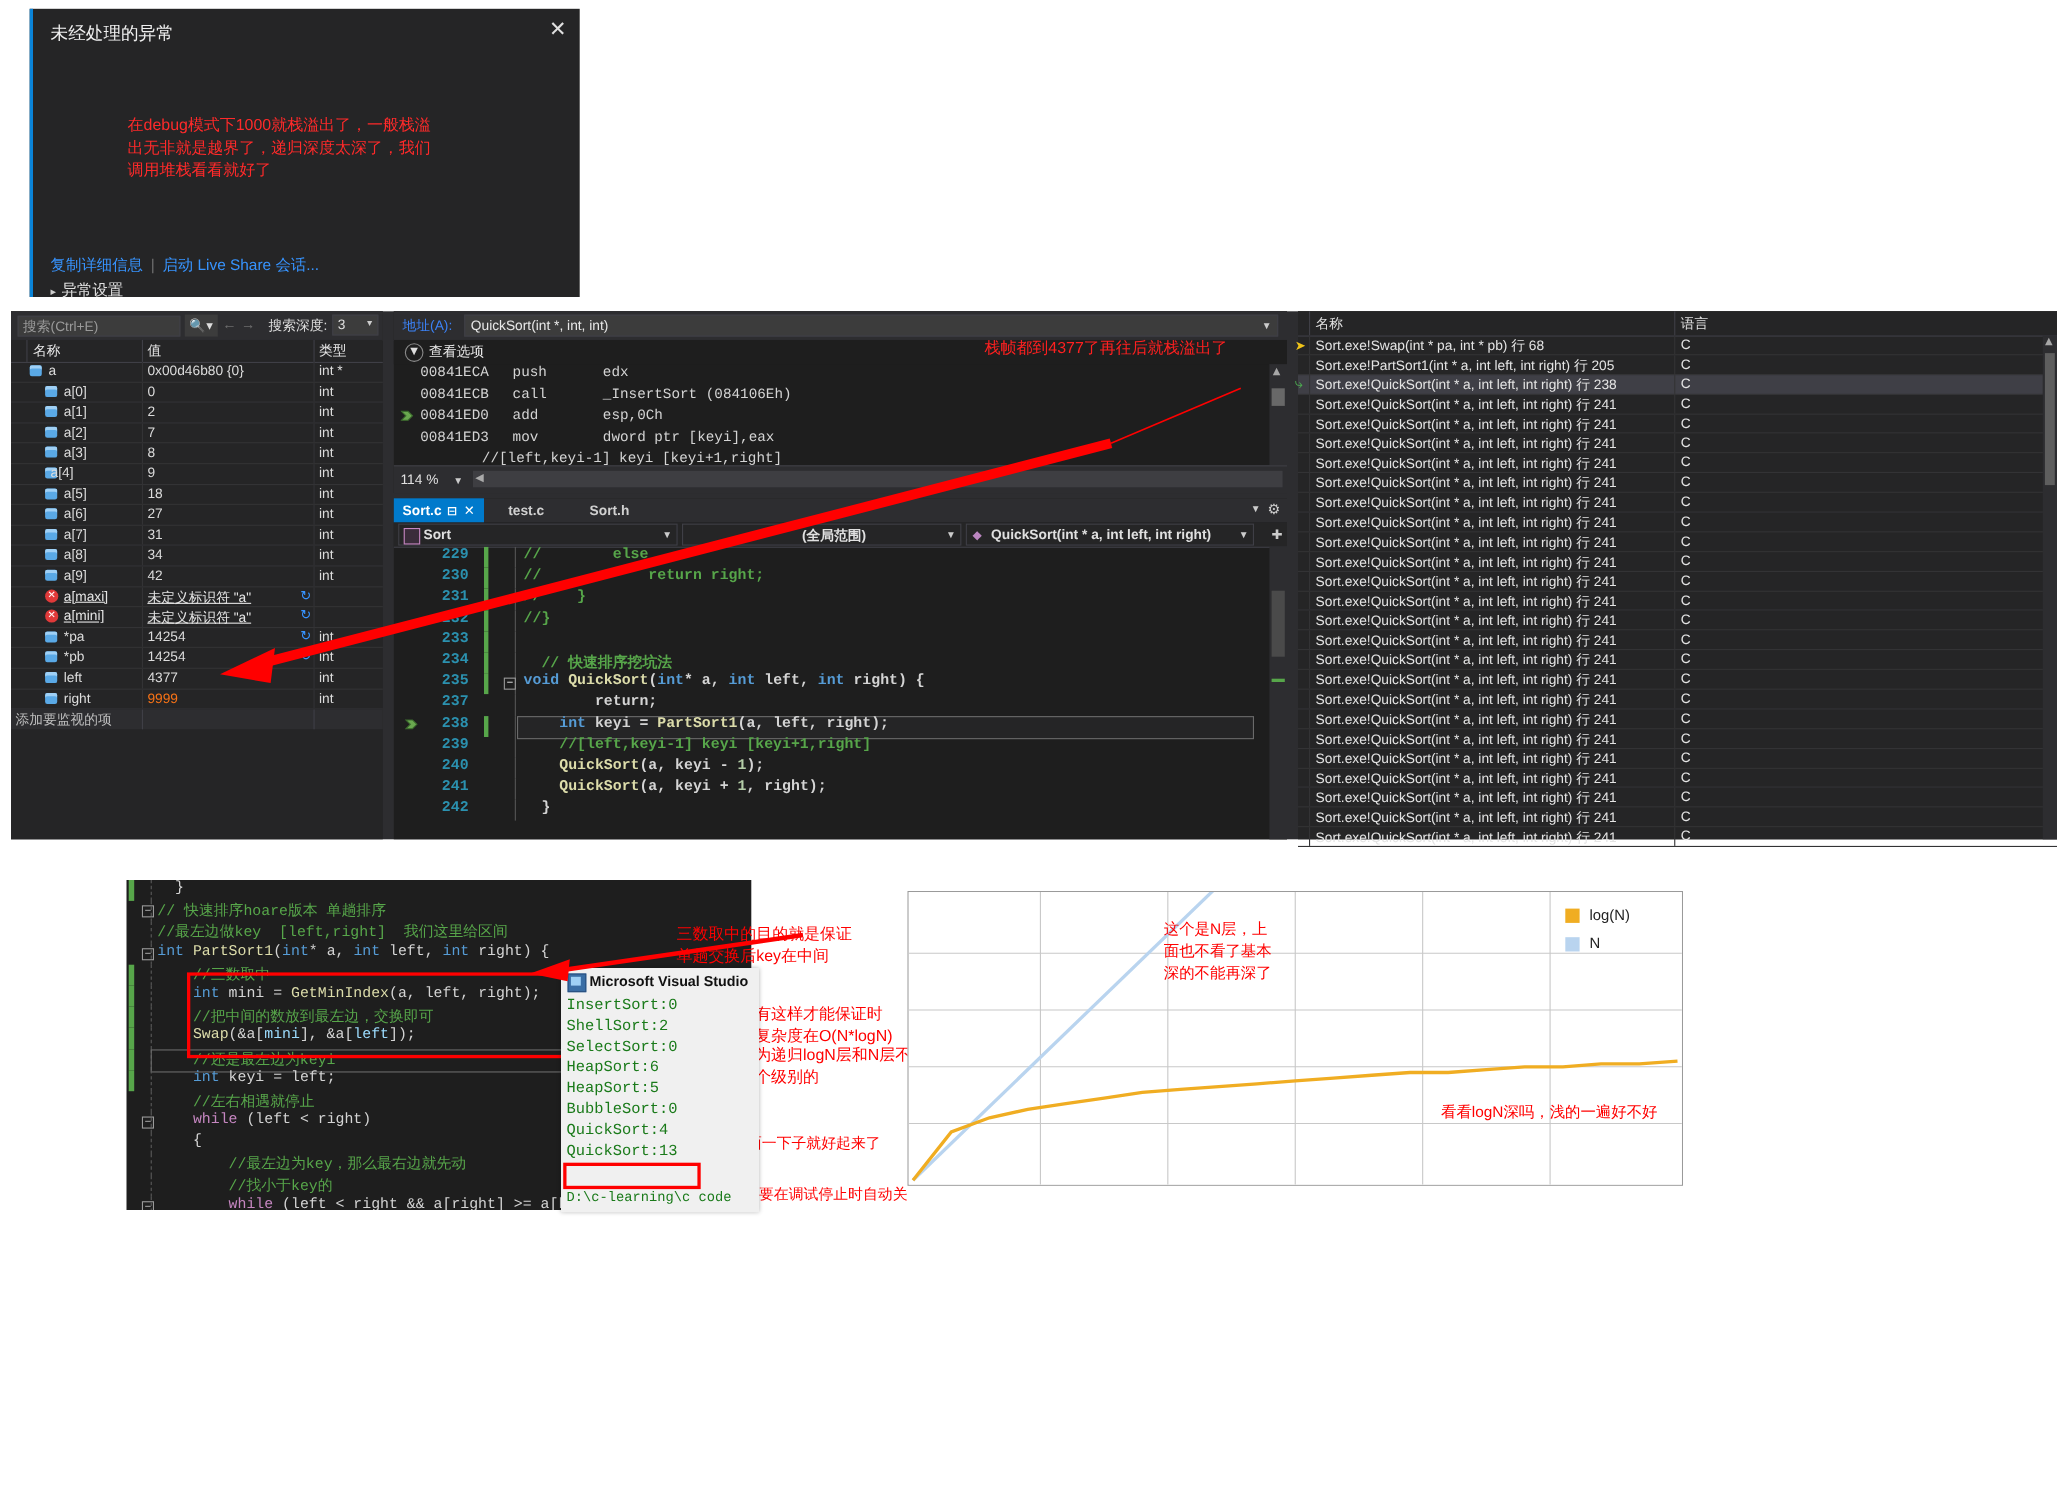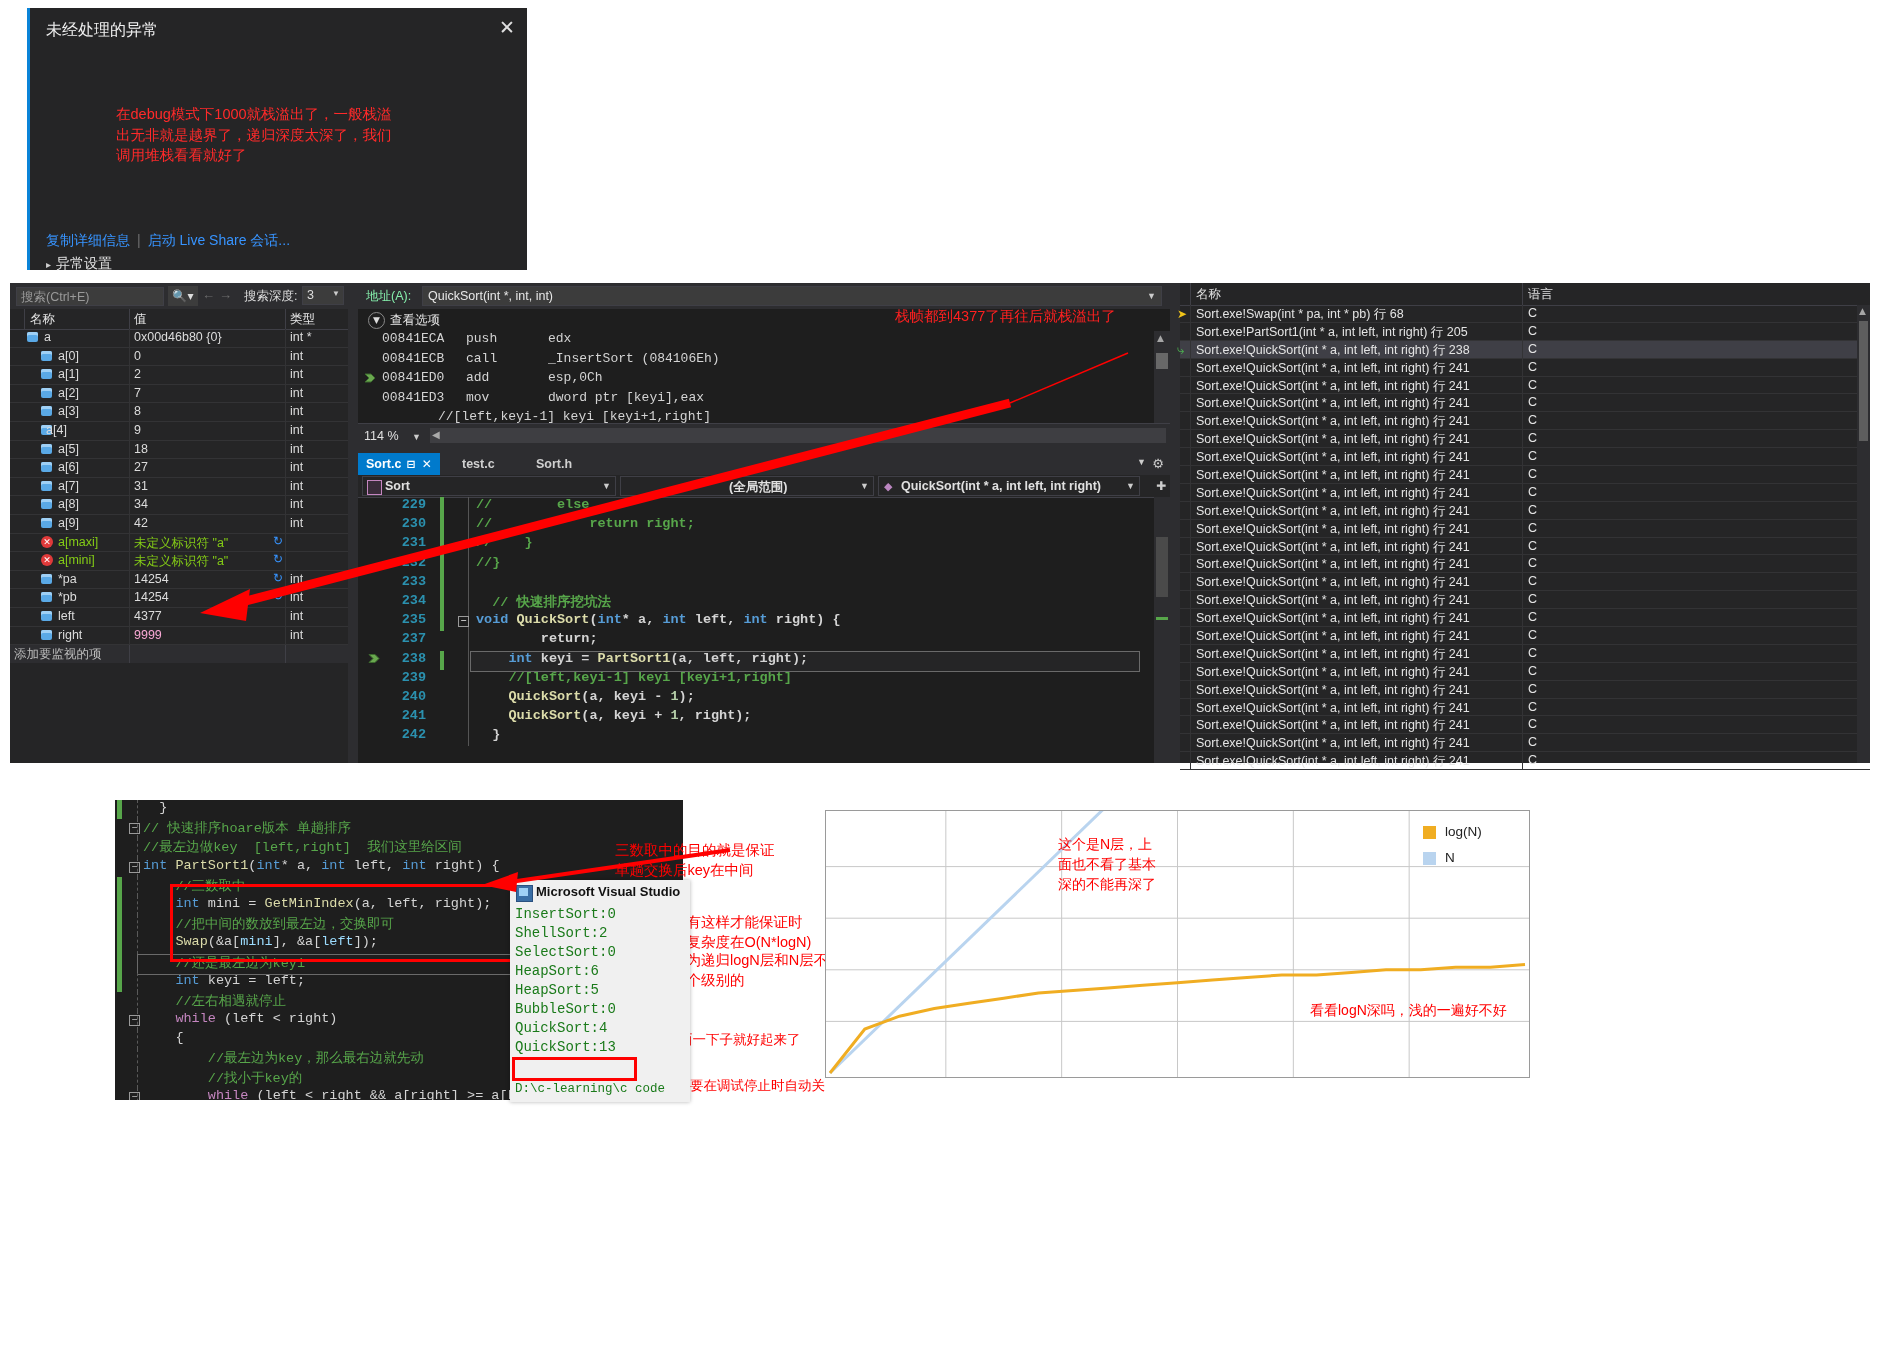--- a/index.html
+++ b/index.html
@@ -50,31 +50,31 @@
   .wrow .vl{position:absolute;left:124px;top:1px;white-space:nowrap;}
   .wrow .ty{position:absolute;left:280px;top:1px;}
   .wrow .ref{position:absolute;left:263px;top:0px;color:#3794ff;font-size:12px;}
   .wrow .exp{position:absolute;left:19px;top:2px;font-size:8px;color:#c8c8c8;font-family:"DejaVu Sans",sans-serif;}
   .wrow .cube{position:absolute;top:3px;width:11px;height:10px;background:#5aa9e6;
     border-radius:2px;box-shadow:inset 0 3px 0 #9fd0f5;}
   .wrow .errico{position:absolute;top:2px;width:12px;height:12px;border-radius:50%;background:#e03a3a;
     color:#fff;font-size:9px;text-align:center;line-height:12px;font-family:"DejaVu Sans",sans-serif;}
   .wrow .vdiv{position:absolute;left:119px;top:0;width:1px;height:17.6px;background:#333335;}
   .wrow .tdiv{position:absolute;left:275px;top:0;width:1px;height:17.6px;background:#333335;}
-  .wrow.err .nm,.wrow.err .vl{color:#84cc16;}
-  .wrow .vl.red{color:#f9a8d4;}
+  .wrow.err .nm,.wrow.err .vl{color:#e5e5e5;text-decoration:underline;}
+  .wrow .vl.red{color:#f97316;}
   #watch-add{position:absolute;left:0;top:0;width:338px;height:18px;background:#2d2d30;font-size:12.5px;color:#bdbdbd;}
   #watch-add span{position:absolute;left:4px;top:1px;}
   #watch-add .divv{position:absolute;left:119px;top:0;width:1px;height:18px;background:#3f3f46;}
   #watch-add .divv2{position:absolute;left:275px;top:0;width:1px;height:18px;background:#3f3f46;}
 
   
   #disasm{left:348px;top:0;width:812px;height:165px;background:#1e1e1e;}
   #disasm-addrbar{position:absolute;left:0;top:0;width:812px;height:26px;background:#2d2d30;border-bottom:1px solid #3f3f46;}
-  #disasm-addrlbl{position:absolute;left:8px;top:5px;font-size:12.5px;color:#86efac;}
+  #disasm-addrlbl{position:absolute;left:8px;top:5px;font-size:12.5px;color:#3b82f6;}
   #disasm-addrbox{position:absolute;left:64px;top:3px;width:740px;height:20px;background:#3c3c3c;
     border:1px solid #3f3f46;box-sizing:border-box;}
   #disasm-addrbox .val{position:absolute;left:5px;top:2px;font-size:12.5px;color:#e8e8e8;}
   #disasm-addrbox .cv{position:absolute;right:5px;top:4px;font-size:9px;color:#ccc;}
   #disasm-opts{position:absolute;left:0;top:26px;width:812px;height:22px;background:#1e1e1e;}
   #disasm-opts .circ{position:absolute;left:10px;top:3px;width:15px;height:15px;border-radius:50%;
     border:1px solid #8a8a8a;color:#ddd;font-size:9px;text-align:center;line-height:15px;font-family:"DejaVu Sans",sans-serif;}
   #disasm-opts .lbl{position:absolute;left:32px;top:3px;font-size:12.5px;color:#e8e8e8;}
   #disasm-code{position:absolute;left:0;top:48px;width:790px;font-family:"Liberation Mono",monospace;font-size:13px;color:#d4d4d4;}
   .dline{position:relative;height:19.5px;white-space:pre;}

